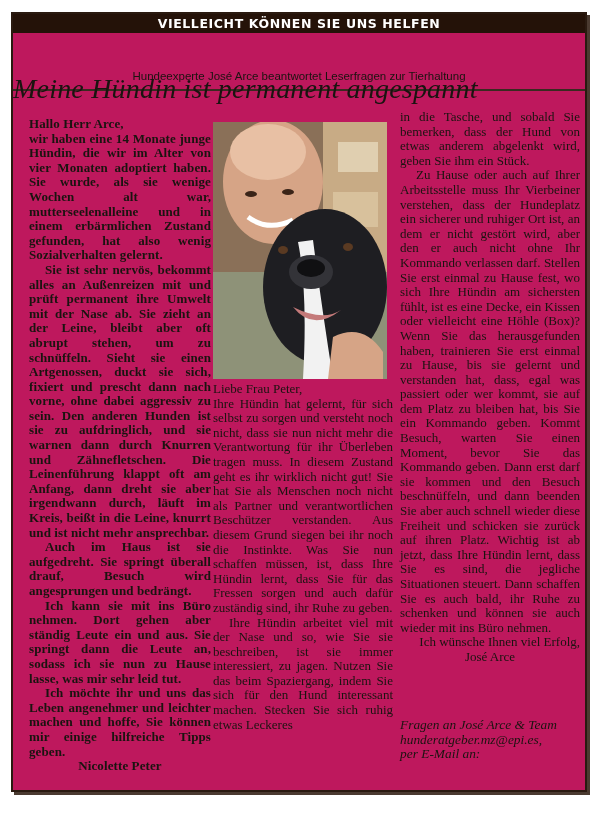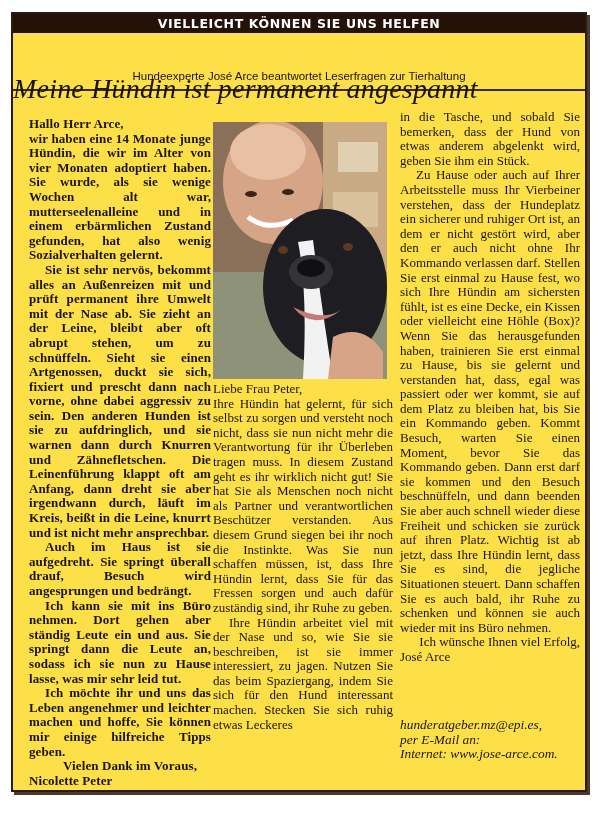--- a/index.html
+++ b/index.html
@@ -1,21 +1,21 @@
 <!DOCTYPE html>
 <html><head>
 <meta charset="utf-8">
 <style>
   html, body { margin: 0; padding: 0; background: #ffffff; }
   body { width: 600px; height: 814px; position: relative; overflow: hidden; font-family: "Liberation Serif", serif; color: #1a1410; }
   .frame {
     position: absolute; left: 11px; top: 12px; width: 576px; height: 780px;
     border: 2px solid #2a1a10; box-sizing: border-box;
     box-shadow: 3px 3px 0 #4a3a30;
-    background: #fde047;
+    background: #be185d;
   }
   .topbar {
     position: absolute; left: 0; top: 0; right: 0; height: 19px;
     background: #241208; color: #fff;
     font-family: "DejaVu Sans", sans-serif; font-weight: bold; font-size: 12.5px;
     letter-spacing: 0.6px; text-align: center; line-height: 19px;
   }
   .subbar {
     position: absolute; left: 0; top: 19px; right: 0; height: 26px;
     border-bottom: 2px solid #3a2a20; box-sizing: border-box;
@@ -31,21 +31,21 @@
   }
   .col p { margin: 0; }
   .col .ind { text-indent: 16px; }
   .col1 { left: 16px; top: 103px; width: 182px; font-weight: bold; letter-spacing: 0.1px; }
   .col2 { left: 200px; top: 368px; width: 180px; }
   .col3 { left: 387px; top: 96px; width: 180px; }
   .photo {
     position: absolute; left: 200px; top: 108px; width: 174px; height: 257px; overflow: hidden;
     background: linear-gradient(160deg, #6b5a48 0%, #a68a6a 40%, #c9b08c 70%, #8d7050 100%);
   }
-  .right { text-align: left; }
+  .right { text-align: center; }
   .sig1 { text-align: right; padding-right: 14px; }
   .contact {
     position: absolute; left: 387px; top: 704px; width: 185px;
     font-style: italic; font-size: 13.4px; line-height: 14.6px;
   }
   .contact p { margin: 0; }
 </style>
 </head>
 <body>
 
@@ -54,21 +54,20 @@
   <div class="subbar">Hundeexperte José Arce beantwortet Leserfragen zur Tierhaltung</div>
   <div class="headline">Meine Hündin ist permanent angespannt</div>
 
   <div class="col col1">
     <p>Hallo Herr Arce,</p>
     <p>wir haben eine 14 Monate junge Hündin, die wir im Alter von vier Monaten adoptiert haben. Sie wurde, als sie wenige Wochen alt war, mutterseelenalleine und in einem erbärmlichen Zustand gefunden, hat also wenig Sozialverhalten gelernt.</p>
     <p class="ind">Sie ist sehr nervös, bekommt alles an Außenreizen mit und prüft permanent ihre Umwelt mit der Nase ab. Sie zieht an der Leine, bleibt aber oft abrupt stehen, um zu schnüffeln. Sieht sie einen Artgenossen, duckt sie sich, fixiert und prescht dann nach vorne, ohne dabei aggressiv zu sein. Den anderen Hunden ist sie zu aufdringlich, und sie warnen dann durch Knurren und Zähnefletschen. Die Leinenführung klappt oft am Anfang, dann dreht sie aber irgendwann durch, läuft im Kreis, beißt in die Leine, knurrt und ist nicht mehr ansprechbar.</p>
     <p class="ind">Auch im Haus ist sie aufgedreht. Sie springt überall drauf, Besuch wird angesprungen und bedrängt.</p>
     <p class="ind">Ich kann sie mit ins Büro nehmen. Dort gehen aber ständig Leute ein und aus. Sie springt dann die Leute an, sodass ich sie nun zu Hause lasse, was mir sehr leid tut.</p>
     <p class="ind">Ich möchte ihr und uns das Leben angenehmer und leichter machen und hoffe, Sie können mir einige hilfreiche Tipps geben.</p>
-    <p class="sig1">Vielen Dank im Voraus,</p>
     <p class="right">Nicolette Peter</p>
   </div>
 
   <div class="photo" title="José Arce mit einem schwarz-weißen Hund">
     <svg width="174" height="257" viewBox="0 0 174 257">
       <rect x="0" y="0" width="174" height="257" fill="#8a7058"></rect>
       <rect x="110" y="0" width="64" height="180" fill="#c8ab85"></rect>
       <rect x="125" y="20" width="40" height="30" fill="#e0cfb0"></rect>
       <rect x="120" y="70" width="45" height="35" fill="#d8c19c"></rect>
       <rect x="0" y="150" width="174" height="107" fill="#8e9278"></rect>
@@ -95,17 +94,17 @@
   </div>
 
   <div class="col col3">
     <p>in die Tasche, und sobald Sie bemerken, dass der Hund von etwas anderem abgelenkt wird, geben Sie ihm ein Stück.</p>
     <p class="ind">Zu Hause oder auch auf Ihrer Arbeitsstelle muss Ihr Vierbeiner verstehen, dass der Hundeplatz ein sicherer und ruhiger Ort ist, an dem er nicht gestört wird, aber den er auch nicht ohne Ihr Kommando verlassen darf. Stellen Sie erst einmal zu Hause fest, wo sich Ihre Hündin am sichersten fühlt, ist es eine Decke, ein Kissen oder vielleicht eine Höhle (Box)? Wenn Sie das herausgefunden haben, trainieren Sie erst einmal zu Hause, bis sie gelernt und verstanden hat, dass, egal was passiert oder wer kommt, sie auf dem Platz zu bleiben hat, bis Sie ein Kommando geben. Kommt Besuch, warten Sie einen Moment, bevor Sie das Kommando geben. Dann erst darf sie kommen und den Besuch beschnüffeln, und dann beenden Sie aber auch schnell wieder diese Freiheit und schicken sie zurück auf ihren Platz. Wichtig ist ab jetzt, dass Ihre Hündin lernt, dass Sie es sind, die jegliche Situationen steuert. Dann schaffen Sie es auch bald, ihr Ruhe zu schenken und können sie auch wieder mit ins Büro nehmen.</p>
     <p style="padding-left:6px;text-align:right">Ich wünsche Ihnen viel Erfolg,</p>
     <p class="right">José Arce</p>
   </div>
 
   <div class="contact">
+    <p>Fragen an José Arce &amp; Team</p>
     <p>hunderatgeber.mz@epi.es,</p>
     <p>per E-Mail an:</p>
-    <p>Internet: www.jose-arce.com.</p>
   </div>
 </div>
 
 </body></html>

